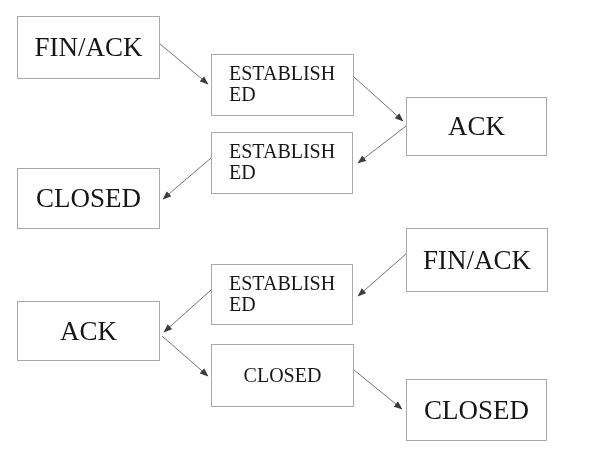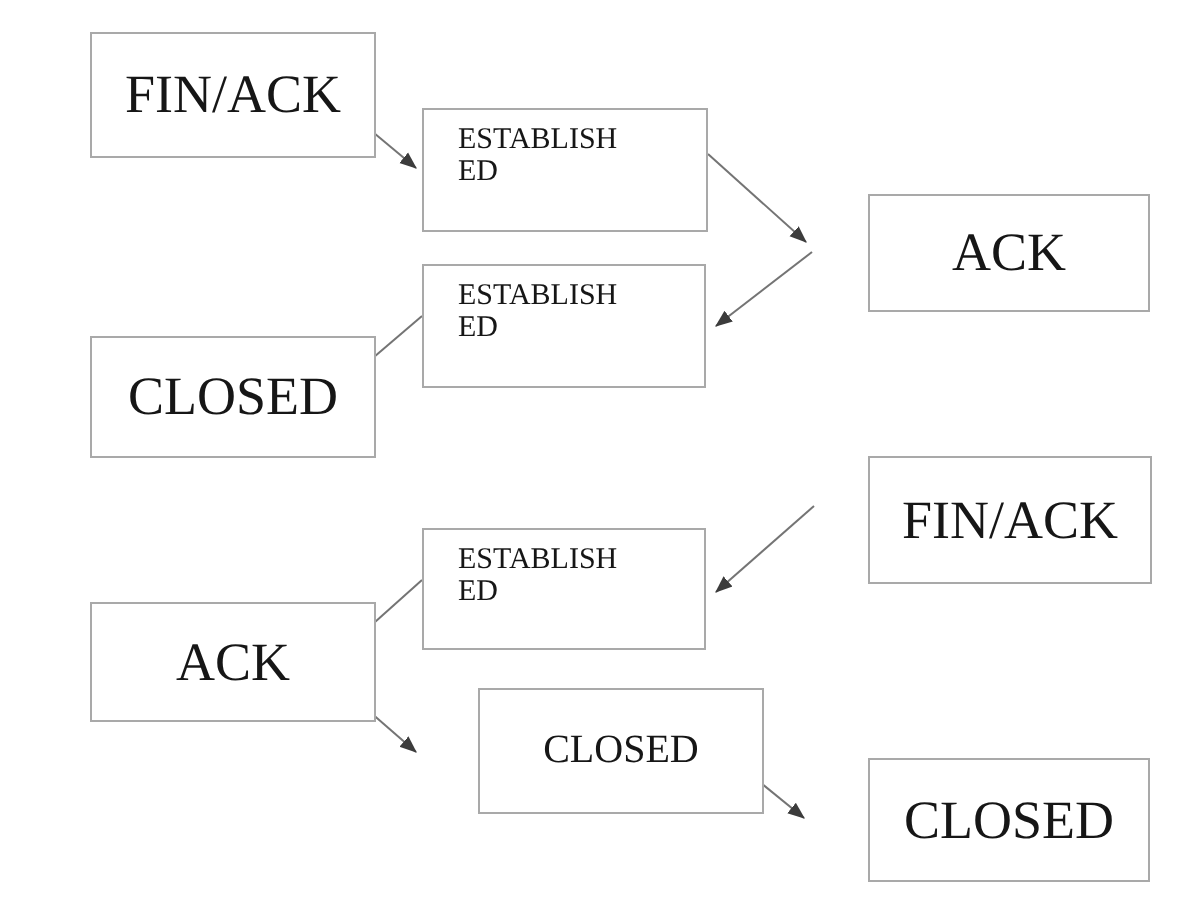--- a/index.html
+++ b/index.html
@@ -18,25 +18,24 @@
   .node {
     position:absolute;
     box-sizing:border-box;
     background:#ffffff;
     border:1px solid #a9a9a9;
     color:#161616;
   }
   .large-center, .small-center {
     display:flex; align-items:center; justify-content:center;
     text-align:center;
-    margin-left:28px;
   }
   .large-center { font-size:27px; }
   .small-center { font-size:20px; }
-  .small-left  { font-size:15px; line-height:1.05; padding:8px 4px 0 17px; }
+  .small-left  { font-size:20px; line-height:1.05; padding:8px 4px 0 17px; }
   .node span { white-space:pre-line; }
 </style>
 </head>
 <body>
 
 <div id="canvas">
   <svg id="edges" width="600" height="450" viewBox="0 0 600 450" xmlns="http://www.w3.org/2000/svg">
     <defs>
       <marker id="arrowhead" markerWidth="9" markerHeight="8" refX="8" refY="4" orient="auto" markerUnits="userSpaceOnUse">
         <path d="M0,0.6 L8.6,4 L0,7.4 Z" fill="#3c3c3c"></path>

